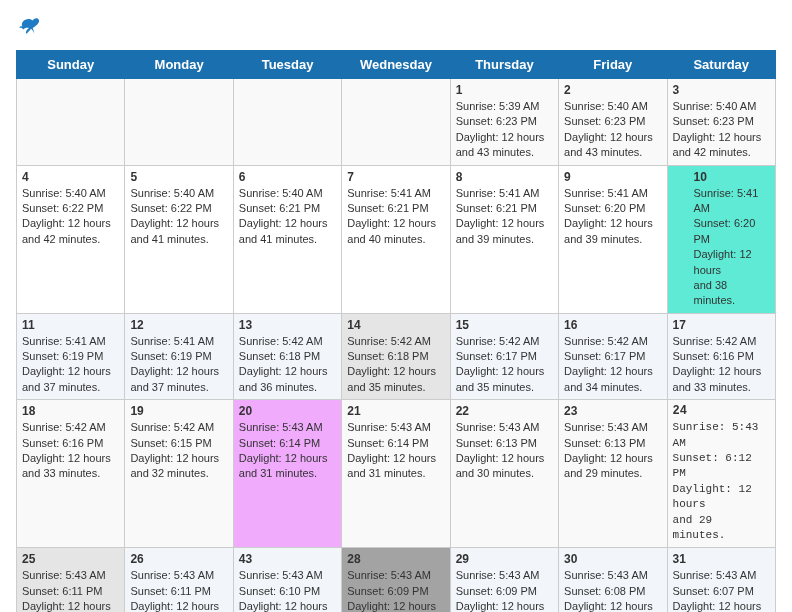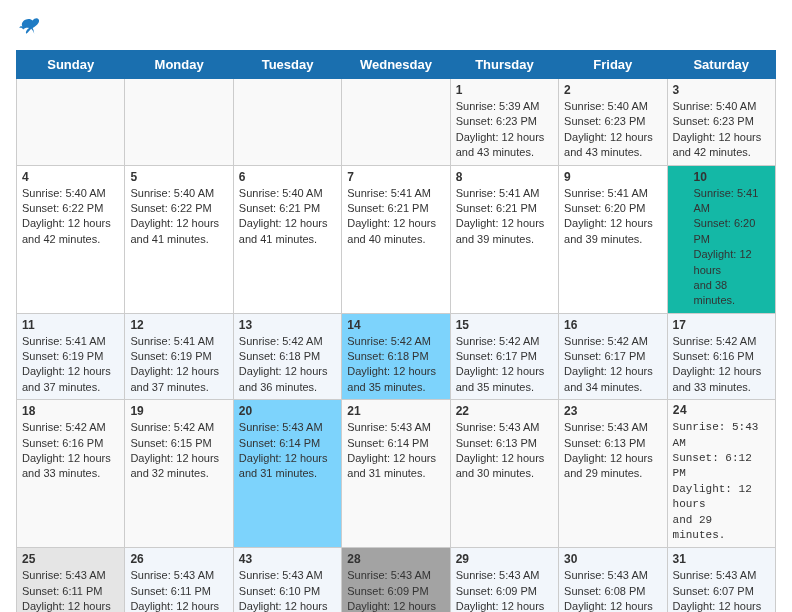--- a/index.html
+++ b/index.html
@@ -193,21 +193,21 @@
 Daylight: 12 hours
 and 39 minutes.</div>
         </td>
         <td style="background: rgb(255, 255, 255);">
           <span class="day-num">9</span>
           <div class="day-info" style="white-space: pre-line;">Sunrise: 5:41 AM
 Sunset: 6:20 PM
 Daylight: 12 hours
 and 39 minutes.</div>
         </td>
-        <td style="background: #14b8a6; padding-left: 26px;">
+        <td style="background: #5eead4; padding-left: 26px;">
           <span class="day-num">10</span>
           <div class="day-info" style="white-space: pre-line;">Sunrise: 5:41 AM
 Sunset: 6:20 PM
 Daylight: 12 hours
 and 38 minutes.</div>
         </td>
       </tr>
       <tr>
         <td style="background: rgb(242, 246, 251);">
           <span class="day-num">11</span>
@@ -223,21 +223,21 @@
 Daylight: 12 hours
 and 37 minutes.</div>
         </td>
         <td style="background: rgb(242, 246, 251);">
           <span class="day-num">13</span>
           <div class="day-info" style="white-space: pre-line;">Sunrise: 5:42 AM
 Sunset: 6:18 PM
 Daylight: 12 hours
 and 36 minutes.</div>
         </td>
-        <td style="background: #7dd3fc; margin-top: 10px;">
+        <td style="background: #e5e5e5; margin-top: 10px;">
           <span class="day-num">14</span>
           <div class="day-info" style="white-space: pre-line;">Sunrise: 5:42 AM
 Sunset: 6:18 PM
 Daylight: 12 hours
 and 35 minutes.</div>
         </td>
         <td style="background: rgb(242, 246, 251);">
           <span class="day-num">15</span>
           <div class="day-info" style="white-space: pre-line;">Sunrise: 5:42 AM
 Sunset: 6:17 PM
@@ -267,21 +267,21 @@
 Daylight: 12 hours
 and 33 minutes.</div>
         </td>
         <td style="background: rgb(249, 249, 249);">
           <span class="day-num">19</span>
           <div class="day-info" style="white-space: pre-line;">Sunrise: 5:42 AM
 Sunset: 6:15 PM
 Daylight: 12 hours
 and 32 minutes.</div>
         </td>
-        <td style="background: #7dd3fc;">
+        <td style="background: #f0abfc;">
           <span class="day-num">20</span>
           <div class="day-info" style="white-space: pre-line;">Sunrise: 5:43 AM
 Sunset: 6:14 PM
 Daylight: 12 hours
 and 31 minutes.</div>
         </td>
         <td style="background: rgb(249, 249, 249);">
           <span class="day-num">21</span>
           <div class="day-info" style="white-space: pre-line;">Sunrise: 5:43 AM
 Sunset: 6:14 PM

